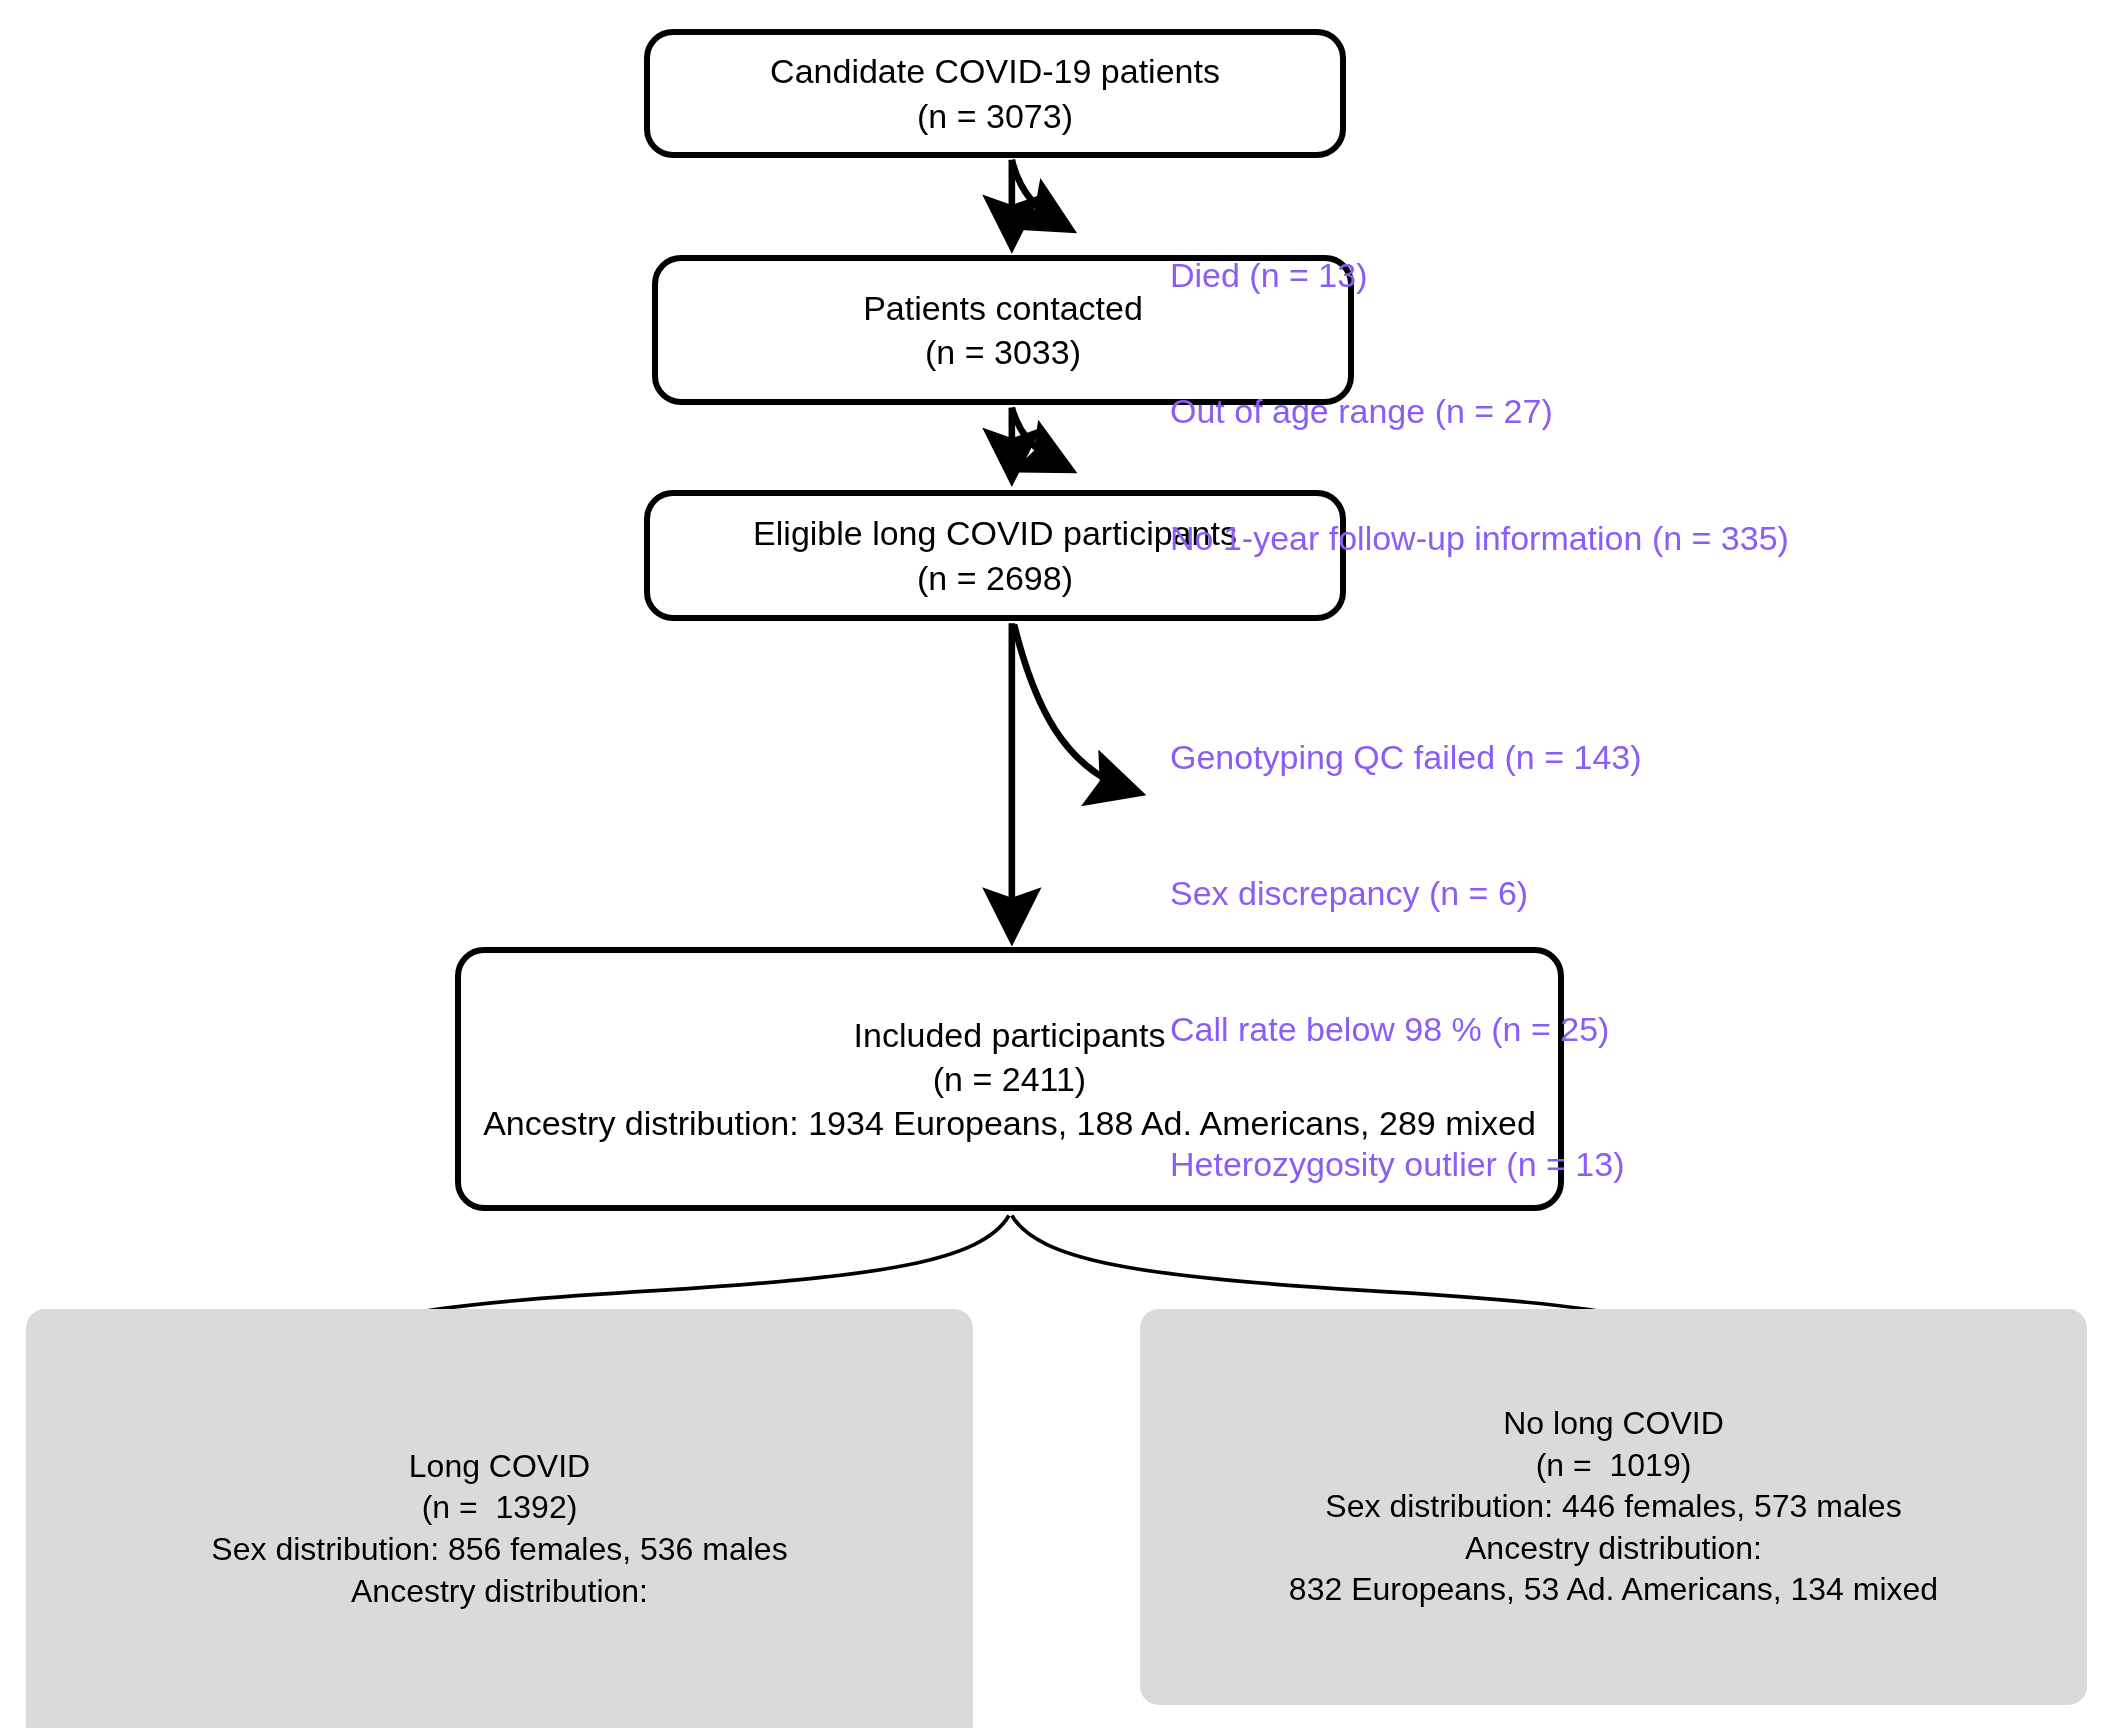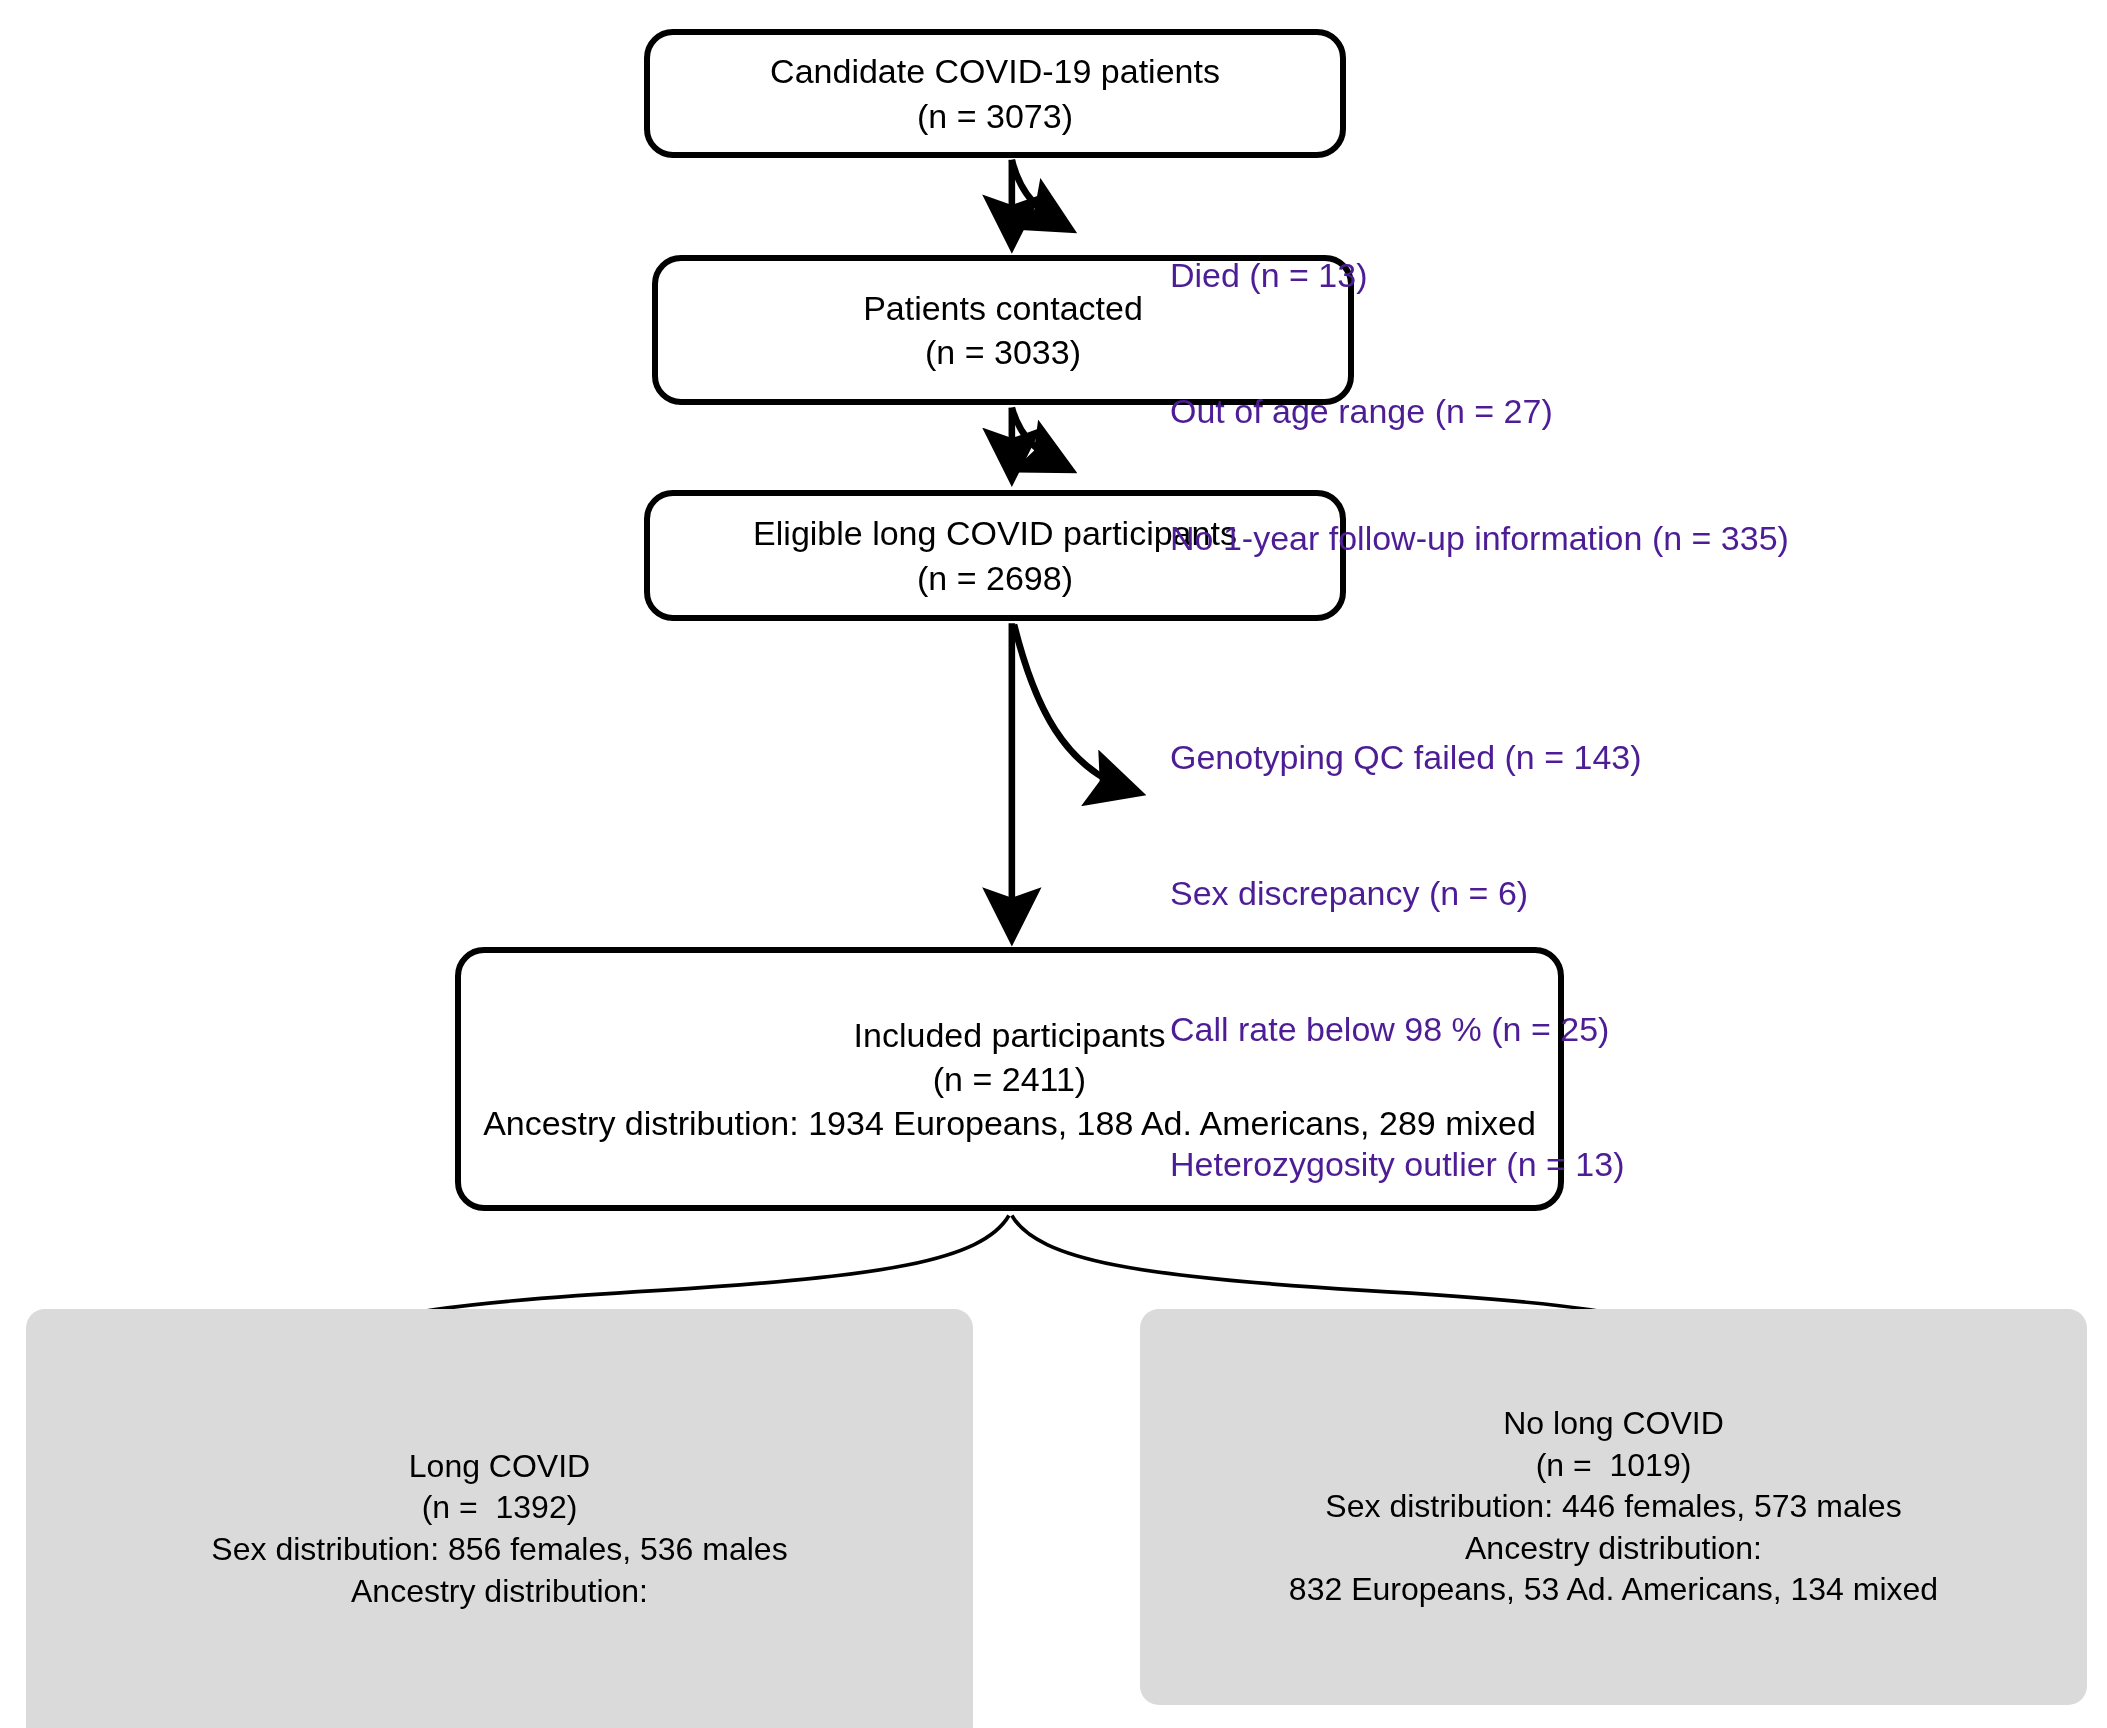--- a/index.html
+++ b/index.html
@@ -50,21 +50,21 @@
     white-space: pre;
     line-height: 1.30;
   }
   
   .node.outlined .line { font-size: 34px; }
   
   .node.shaded .line { font-size: 32px; }
 
   .sidelabel {
     position: absolute;
-    color: #4c1d95;
+    color: #8b5cf6;
     font-size: 34px;
     line-height: 1.33;
     white-space: pre;
     text-align: left;
   }
   .sidelabel .line { display: block; white-space: pre; }
 
   
   #box-candidate      { left: 644px;  top: 29px;   width: 702px;  height: 129px; }
   #box-contacted      { left: 644px;  top: 255px;  width: 702px;  height: 150px; margin-left: 8px; }

